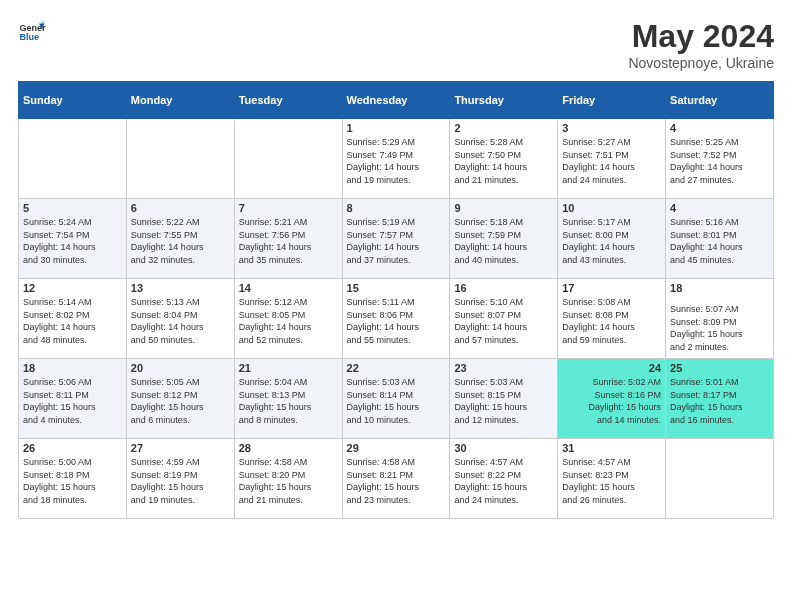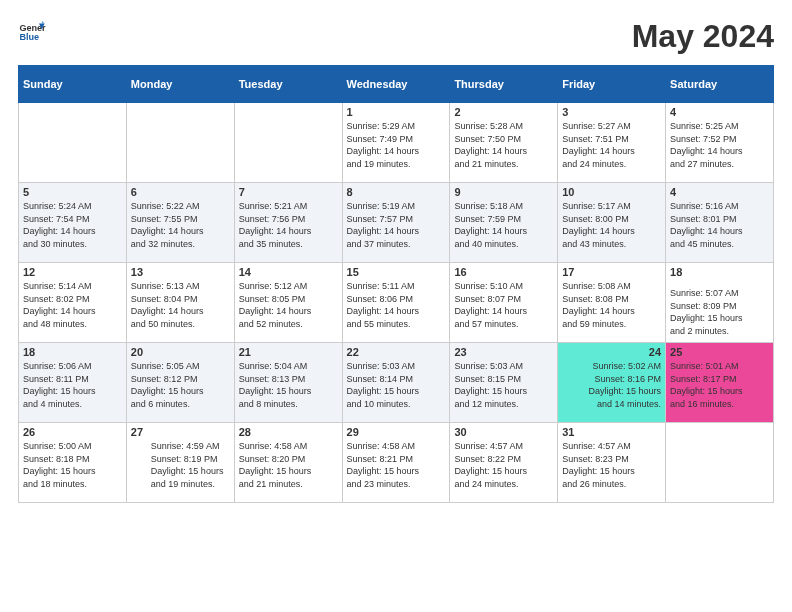--- a/index.html
+++ b/index.html
@@ -91,20 +91,21 @@
     <div class="logo">
       <svg class="logo-icon" viewBox="0 0 40 40">
         <text x="2" y="18" font-size="13" font-weight="bold" fill="#333" font-family="Arial">General</text>
         <text x="2" y="32" font-size="13" font-weight="bold" fill="#1a5fa8" font-family="Arial">Blue</text>
         <polygon points="30,8 38,8 34,16" fill="#1a5fa8"></polygon>
         <polygon points="34,4 38,8 34,8" fill="#5a9fd4"></polygon>
       </svg>
     </div>
     <div class="title-block">
       <div class="month-title">May 2024</div>
+      <div class="location">Novostepnoye, Ukraine</div>
     </div>
   </div>
 
   <table class="calendar">
     <thead>
       <tr>
         <th>Sunday</th>
         <th>Monday</th>
         <th>Tuesday</th>
         <th>Wednesday</th>
@@ -285,39 +286,39 @@
 Daylight: 15 hours
 and 12 minutes.</div>
           </td>
           <td style="background: #5eead4; text-align: right;">
             <span class="day-number">24</span>
             <div class="cell-info" style="white-space: pre-line;">Sunrise: 5:02 AM
 Sunset: 8:16 PM
 Daylight: 15 hours
 and 14 minutes.</div>
           </td>
-          <td style="background: #ec4899;">
+          <td style="background: #5eead4;">
             <span class="day-number">25</span>
             <div class="cell-info" style="white-space: pre-line;">Sunrise: 5:01 AM
 Sunset: 8:17 PM
 Daylight: 15 hours
 and 16 minutes.</div>
           </td>
         </tr>
         <tr>
           <td>
             <span class="day-number">26</span>
             <div class="cell-info" style="white-space: pre-line;">Sunrise: 5:00 AM
 Sunset: 8:18 PM
 Daylight: 15 hours
 and 18 minutes.</div>
           </td>
           <td>
             <span class="day-number">27</span>
-            <div class="cell-info" style="white-space: pre-line; margin-left: 20px;">Sunrise: 4:59 AM
+            <div class="cell-info" style="white-space: pre-line;">Sunrise: 4:59 AM
 Sunset: 8:19 PM
 Daylight: 15 hours
 and 19 minutes.</div>
           </td>
           <td>
             <span class="day-number">28</span>
             <div class="cell-info" style="white-space: pre-line;">Sunrise: 4:58 AM
 Sunset: 8:20 PM
 Daylight: 15 hours
 and 21 minutes.</div>

